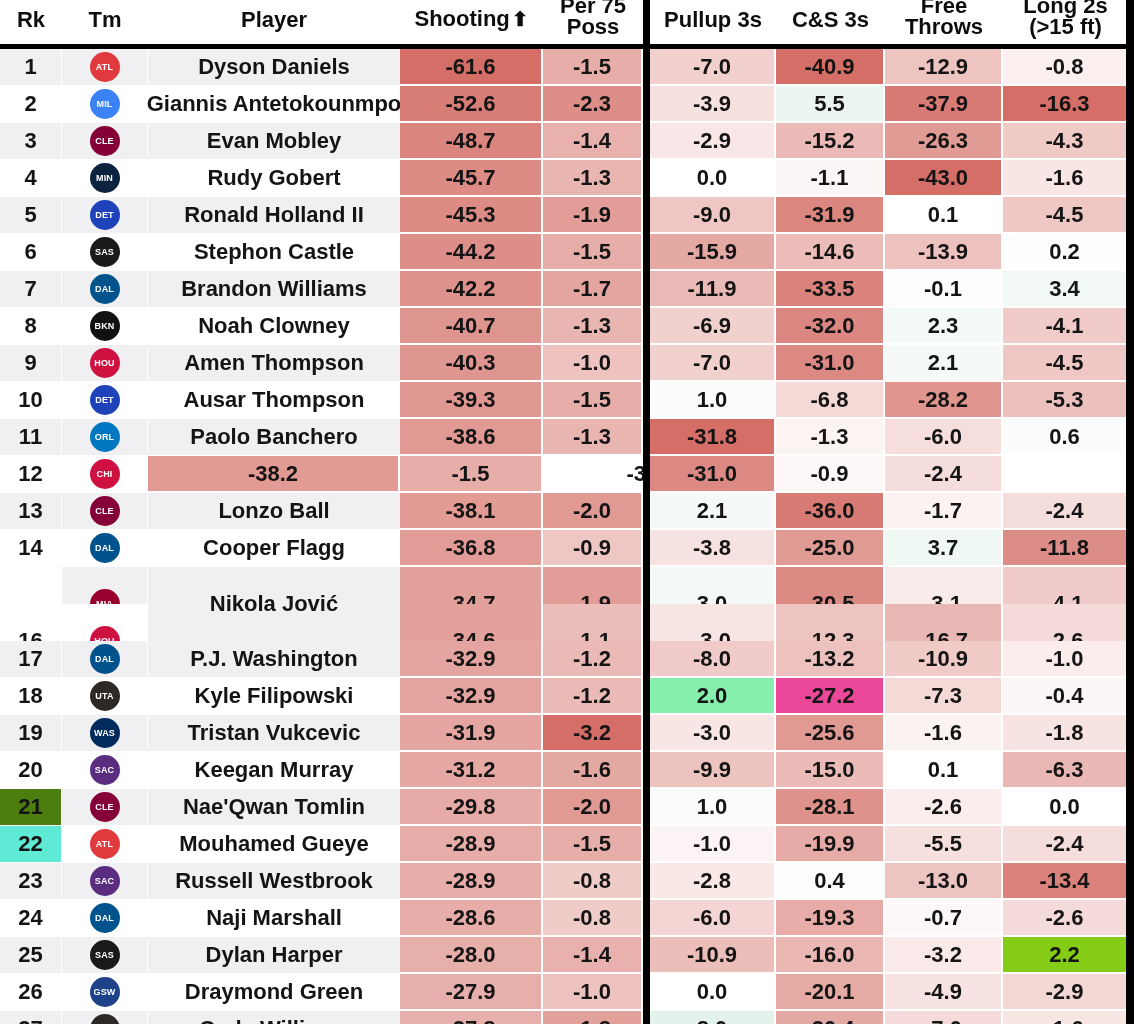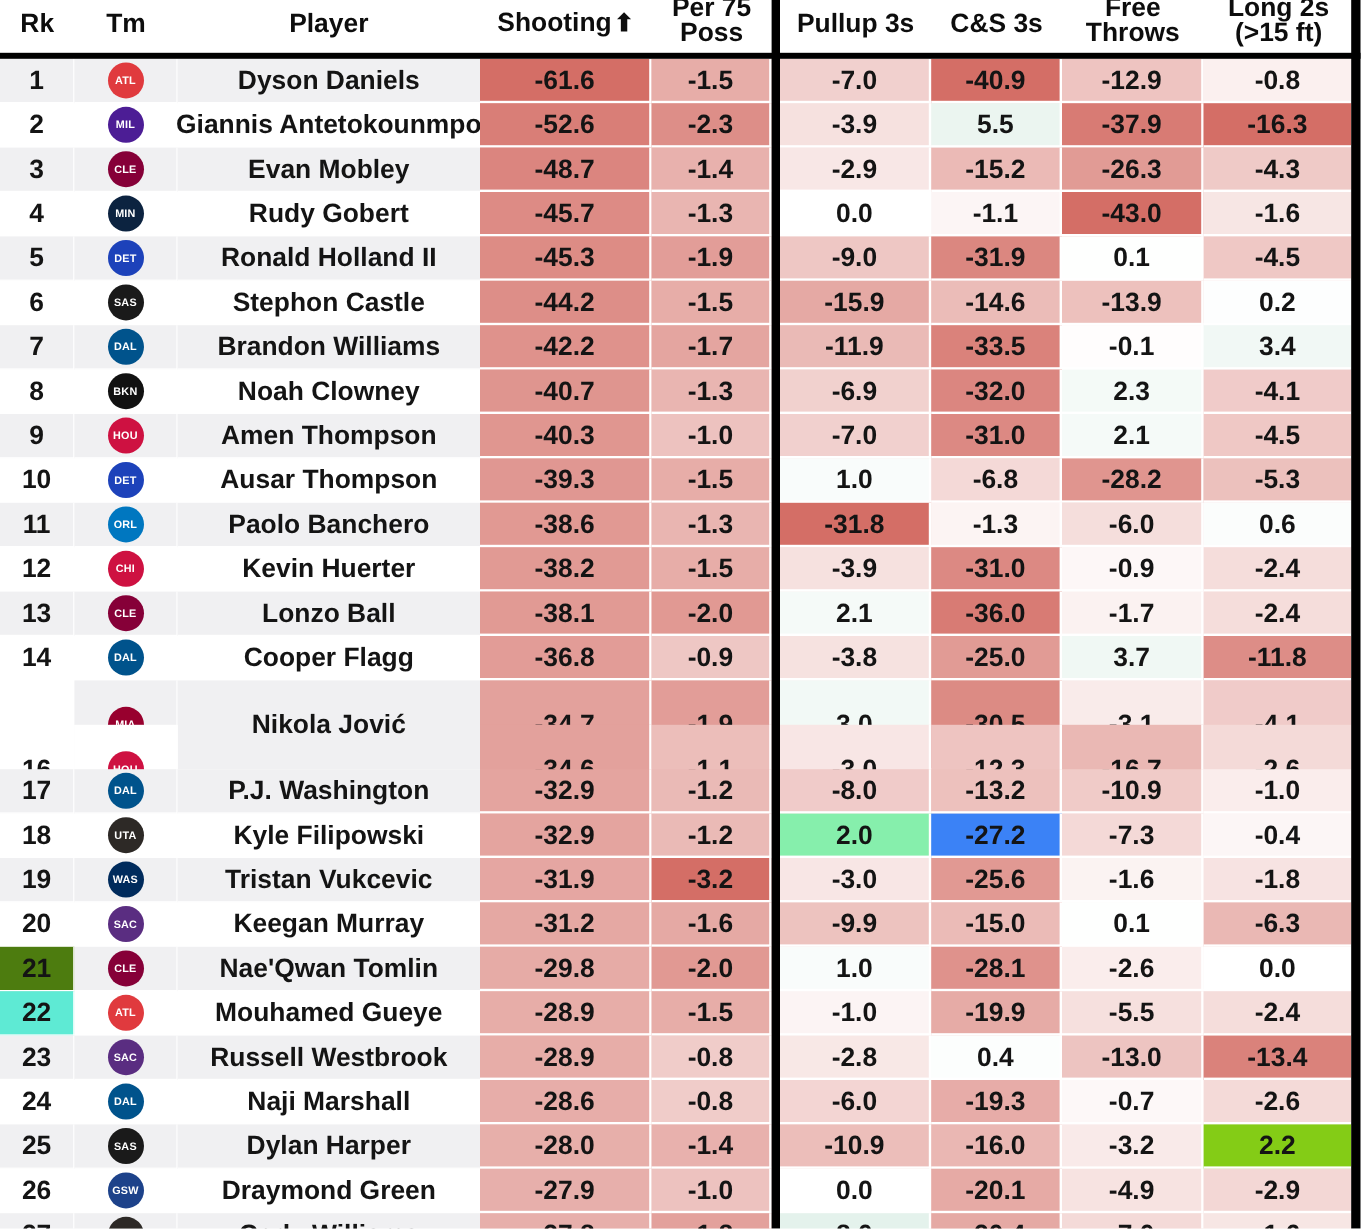--- a/index.html
+++ b/index.html
@@ -111,21 +111,21 @@
     <div class="c stat" style="background: rgb(241, 208, 206);">-7.0</div>
     <div class="c stat" style="background: rgb(212, 110, 102);">-40.9</div>
     <div class="c stat" style="background: rgb(238, 196, 193);">-12.9</div>
     <div class="c stat" style="background: rgb(251, 240, 239);">-0.8</div>
     <div class="spacer"></div>
   </div>
 
   <div class="grid row">
     <div class="c rk" style="background: rgb(255, 255, 255);">2</div>
     <div class="c tm" style="background: rgb(255, 255, 255);">
-      <span class="logo" style="background: #4c1d95;">MIL</span>
+      <span class="logo" style="background: #3b82f6;">MIL</span>
     </div>
     <div class="c player" style="background: rgb(255, 255, 255);">Giannis Antetokounmpo</div>
     <div class="c stat" style="background: rgb(217, 126, 119);">-52.6</div>
     <div class="c stat" style="background: rgb(221, 142, 136);">-2.3</div>
     <div class="spacer"></div>
     <div class="c stat" style="background: rgb(246, 225, 223);">-3.9</div>
     <div class="c stat" style="background: rgb(235, 245, 240);">5.5</div>
     <div class="c stat" style="background: rgb(216, 123, 116);">-37.9</div>
     <div class="c stat" style="background: rgb(212, 110, 102);">-16.3</div>
     <div class="spacer"></div>
@@ -273,21 +273,20 @@
     <div class="c stat" style="background: rgb(245, 222, 220);">-6.0</div>
     <div class="c stat" style="background: rgb(251, 253, 252);">0.6</div>
     <div class="spacer"></div>
   </div>
 
   <div class="grid row">
     <div class="c rk" style="background: rgb(255, 255, 255);">12</div>
     <div class="c tm" style="background: rgb(255, 255, 255);">
       <span class="logo" style="background: rgb(206, 17, 65);">CHI</span>
     </div>
-    <div class="c player" style="background: rgb(255, 255, 255);">Kevin Huerter</div>
     <div class="c stat" style="background: rgb(225, 154, 148);">-38.2</div>
     <div class="c stat" style="background: rgb(231, 173, 168);">-1.5</div>
     <div class="spacer"></div>
     <div class="c stat" style="background: rgb(246, 225, 223);">-3.9</div>
     <div class="c stat" style="background: rgb(220, 137, 131);">-31.0</div>
     <div class="c stat" style="background: rgb(253, 247, 247);">-0.9</div>
     <div class="c stat" style="background: rgb(245, 221, 219);">-2.4</div>
     <div class="spacer"></div>
   </div>
 
@@ -374,21 +373,21 @@
   <div class="grid row">
     <div class="c rk" style="background: rgb(255, 255, 255);">18</div>
     <div class="c tm" style="background: rgb(255, 255, 255);">
       <span class="logo" style="background: rgb(45, 41, 38);">UTA</span>
     </div>
     <div class="c player" style="background: rgb(255, 255, 255);">Kyle Filipowski</div>
     <div class="c stat" style="background: rgb(228, 164, 159);">-32.9</div>
     <div class="c stat" style="background: rgb(234, 186, 182);">-1.2</div>
     <div class="spacer"></div>
     <div class="c stat" style="background: #86efac;">2.0</div>
-    <div class="c stat" style="background: #3b82f6;">-27.2</div>
+    <div class="c stat" style="background: #ec4899;">-27.2</div>
     <div class="c stat" style="background: rgb(244, 217, 215);">-7.3</div>
     <div class="c stat" style="background: rgb(252, 246, 246);">-0.4</div>
     <div class="spacer"></div>
   </div>
 
   <div class="grid row">
     <div class="c rk" style="background: rgb(240, 240, 242);">19</div>
     <div class="c tm" style="background: rgb(240, 240, 242);">
       <span class="logo" style="background: rgb(0, 43, 92);">WAS</span>
     </div>

